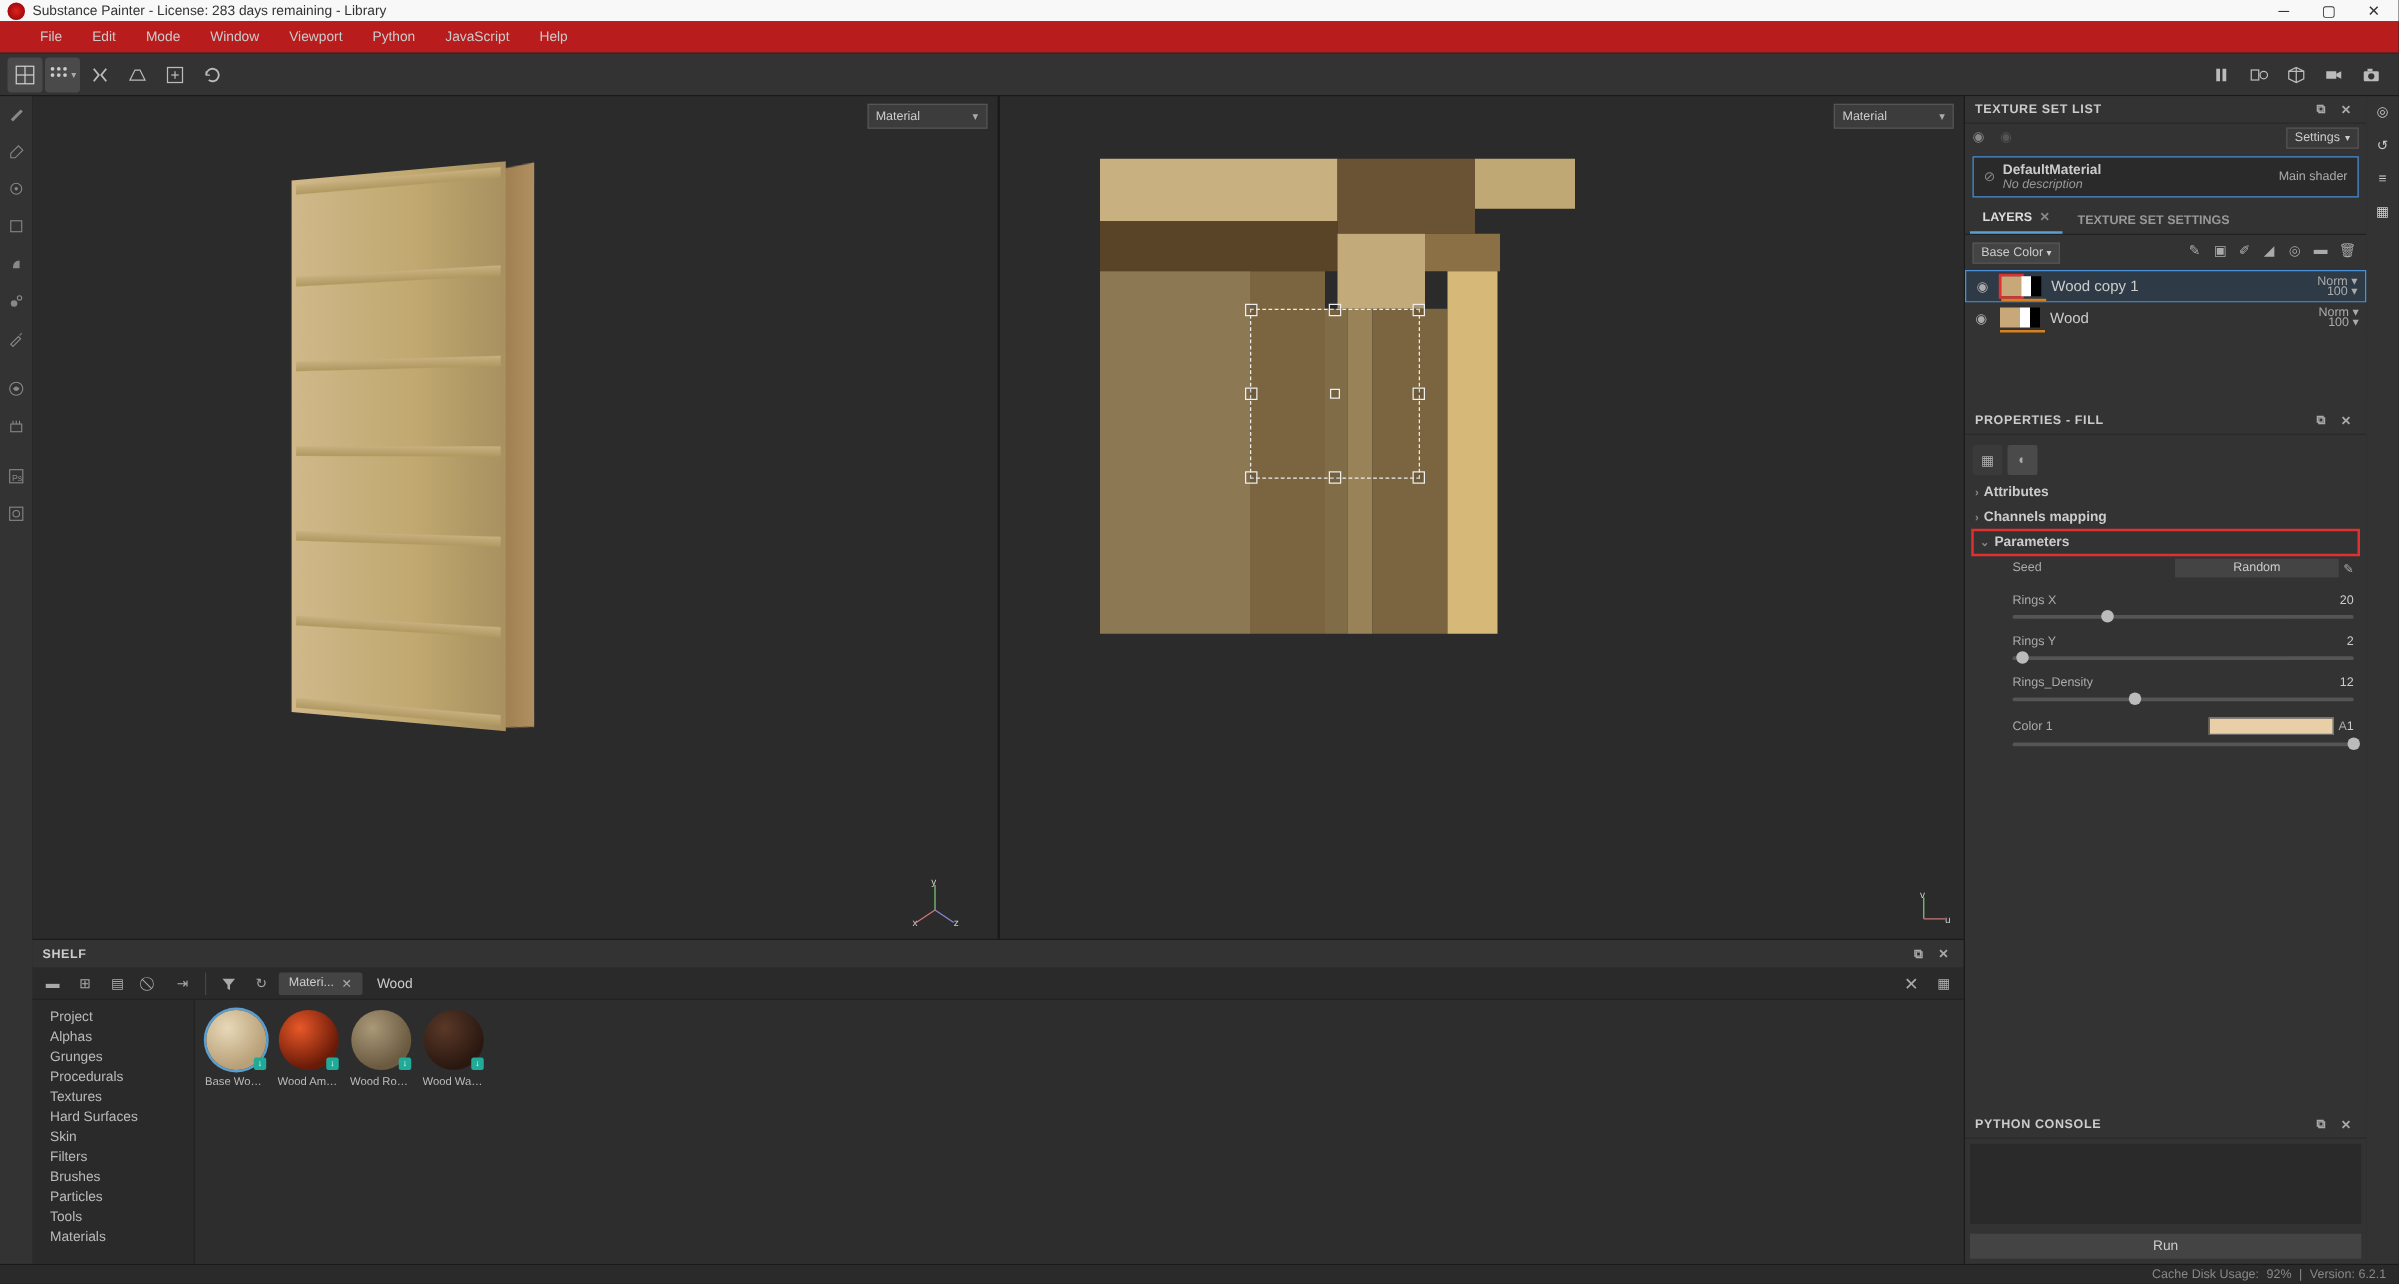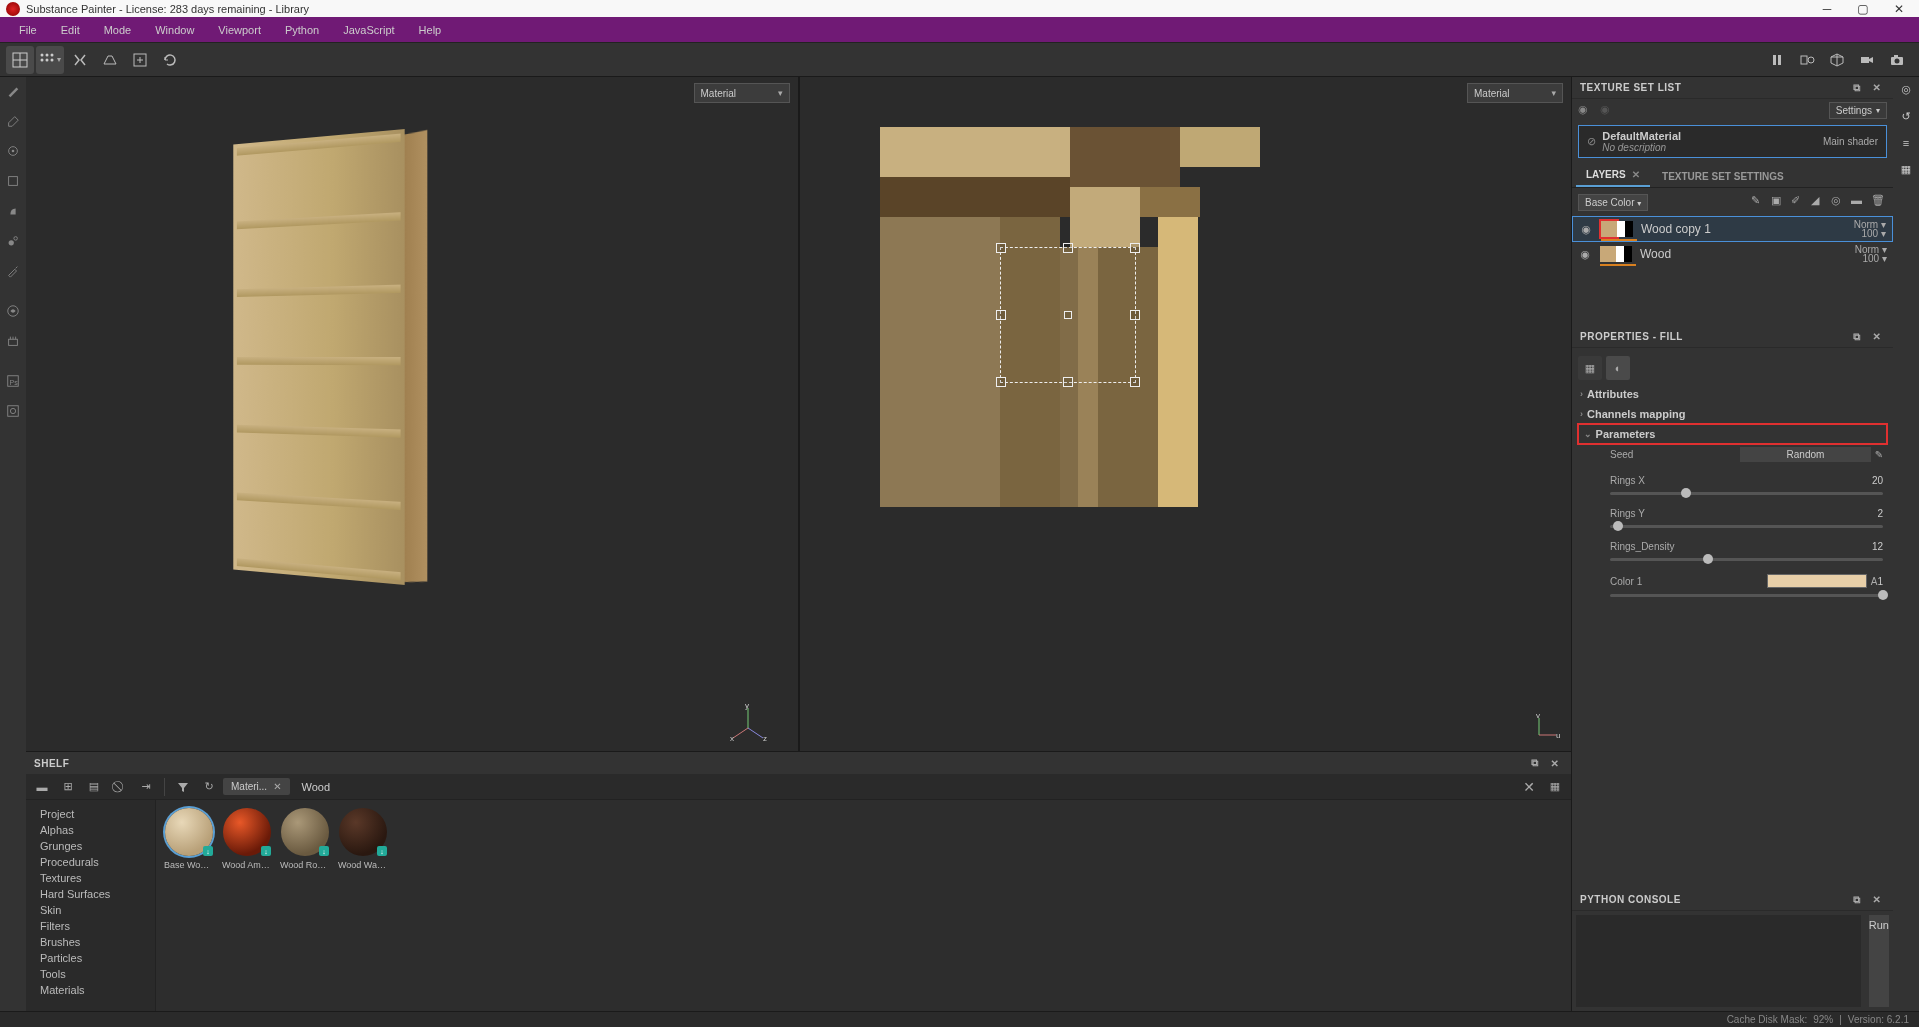--- a/index.html
+++ b/index.html
@@ -6,21 +6,21 @@
 body { background: #2a2a2a; color: #ccc; font-size: 11px; overflow: hidden; width: 1919px; height: 1027px; }
 
 
 .titlebar { height: 17px; background: #f8f8f8; display: flex; align-items: center; padding: 0 6px; color: #333; font-size: 11px; }
 .titlebar .logo { width: 14px; height: 14px; border-radius: 50%; background: radial-gradient(#d22,#800); margin-right: 6px; display: flex; align-items: center; justify-content: center; }
 .titlebar .title { flex: 1; }
 .titlebar .winbtns { display: flex; gap: 20px; padding-right: 6px; }
 .titlebar .winbtn { width: 16px; height: 16px; display: flex; align-items: center; justify-content: center; font-size: 12px; color: #333; }
 
 
-.menubar { height: 26px; background: #701a75; display: flex; align-items: center; padding: 0 7px; border-bottom: 1px solid #222; }
+.menubar { height: 26px; background: #b91c1c; display: flex; align-items: center; padding: 0 20px; border-bottom: 1px solid #222; }
 .menubar .item { padding: 4px 12px; color: #ccc; font-size: 11px; }
 
 
 .toolbar { height: 34px; background: #333; display: flex; align-items: center; padding: 0 6px; border-bottom: 1px solid #1a1a1a; }
 .toolbar .tbtn { width: 28px; height: 28px; display: flex; align-items: center; justify-content: center; color: #bbb; margin-right: 2px; border-radius: 3px; }
 .toolbar .tbtn.boxed { background: #4a4a4a; }
 .toolbar .spacer { flex: 1; }
 .tbicon { width: 16px; height: 16px; }
 
 
@@ -575,33 +575,33 @@
           </div>
       </div>
     </div>
 
     <div class="panel-header">
       <span>PYTHON CONSOLE</span>
       <span class="flex"></span>
       <span class="hbtn">⧉</span>
       <span class="hbtn">✕</span>
     </div>
-    <div style="display:flex;flex-direction:row;height:100px">
+    <div style="display:flex;flex-direction:column;height:100px">
       <div class="console-body"></div>
       <div class="run-btn">Run</div>
     </div>
 
   </div>
 
   <div class="rightside">
     <div class="lb">◎</div>
     <div class="lb">↺</div>
     <div class="lb">≡</div>
     <div class="lb">▦</div>
   </div>
 </div>
 
 <div class="statusbar">
-  <span>Cache Disk Mask:</span>
+  <span>Cache Disk Usage:</span>
   <span>92%</span>
   <span>|</span>
   <span>Version: 6.2.1</span>
 </div>
 
 </body></html>

